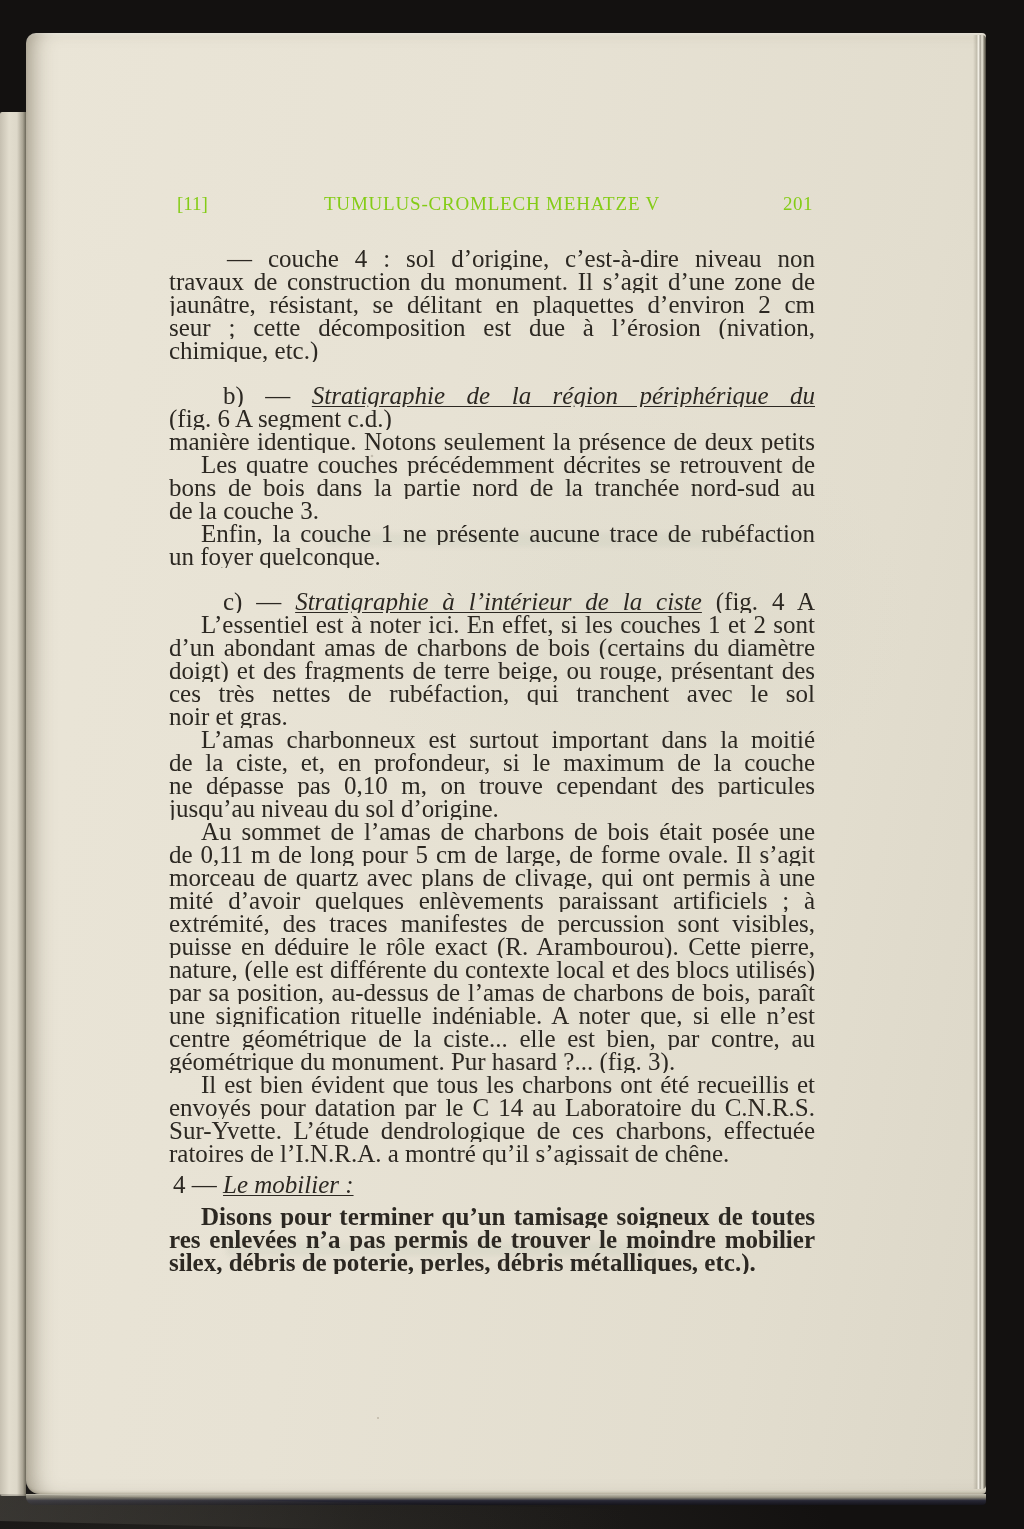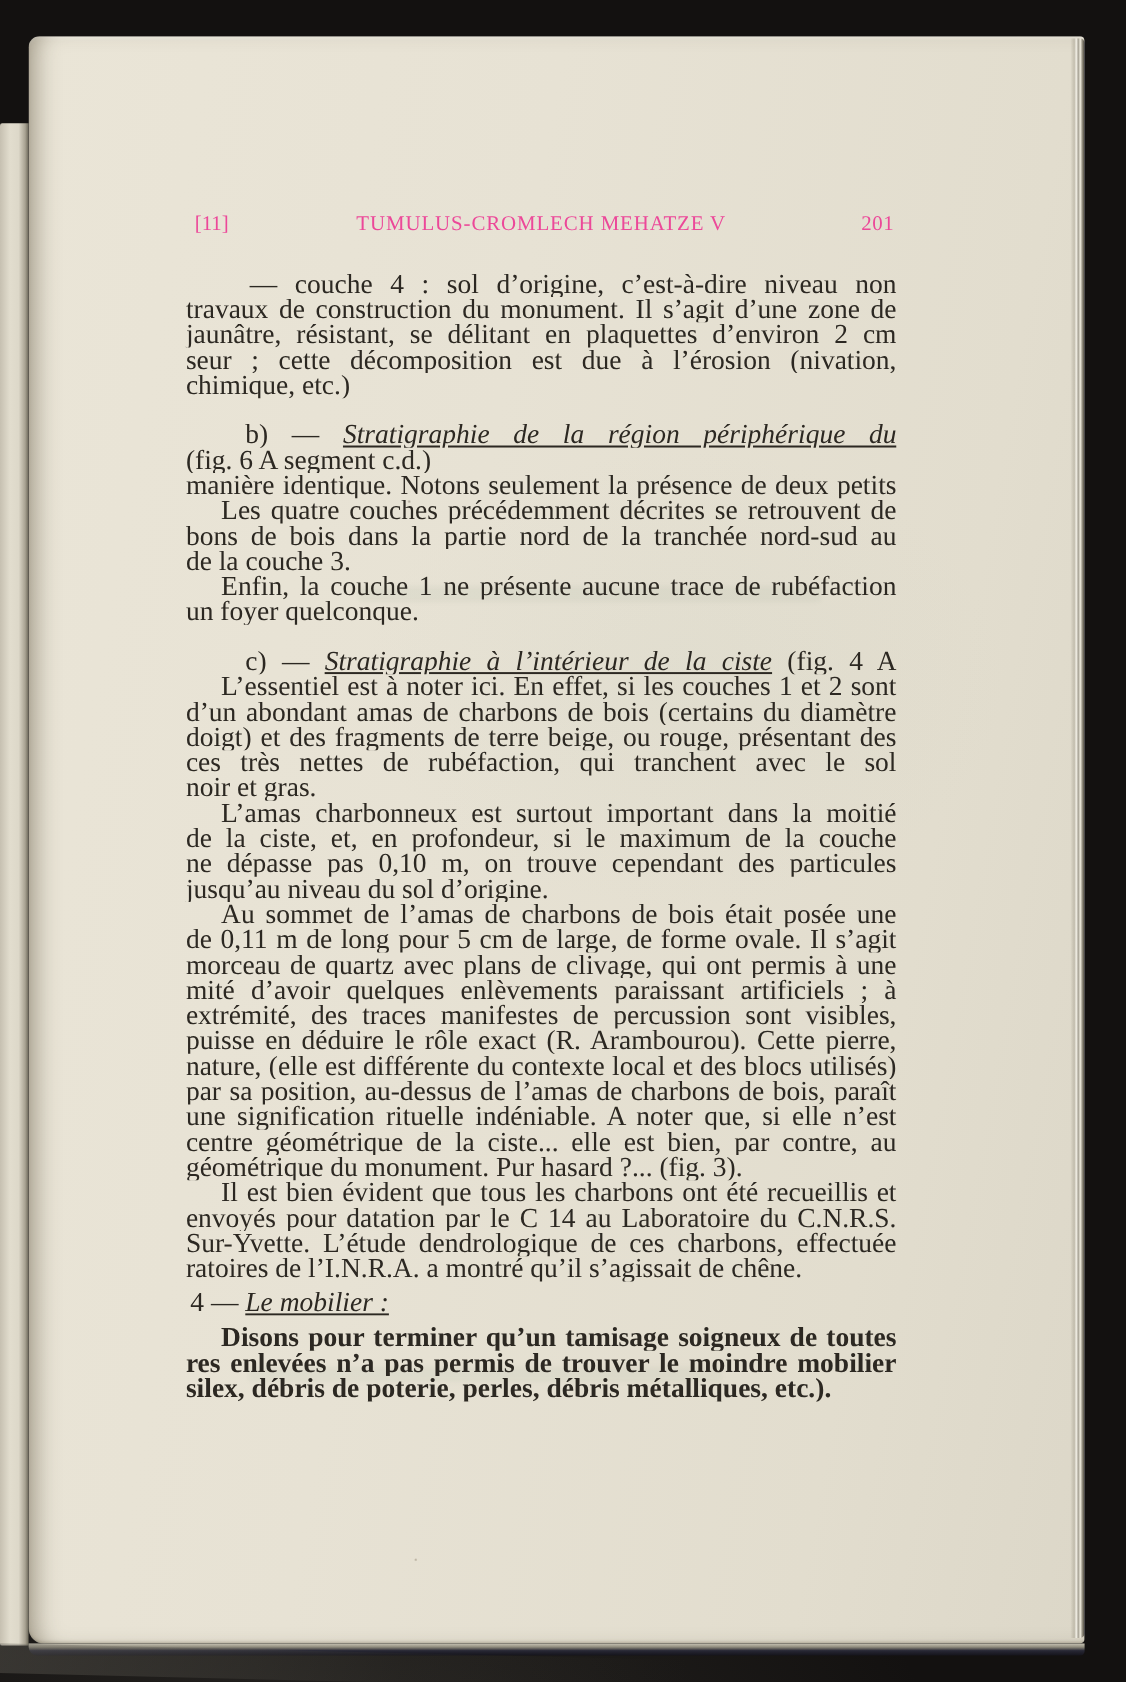--- a/index.html
+++ b/index.html
@@ -77,21 +77,21 @@
     transform: skewY(1.4deg);
     background: linear-gradient(90deg,
       rgba(105,102,94,0.38), rgba(60,58,52,0.18) 55%, rgba(0,0,0,0) 95%);
   }
 
   .header {
     position: absolute;
     left: 169px; top: 193px;
     width: 646px; height: 24px;
     font-size: 19px;
-    color: #ec4899;
+    color: #84cc16;
   }
   .header .h-left   { position: absolute; left: 8px; top: 0; }
   .header .h-center { position: absolute; left: 0; right: 0; top: 0; text-align: center; letter-spacing: 0.8px; }
   .header .h-right  { position: absolute; right: 2px; top: 0; letter-spacing: 0.5px; }
 
   .text-block {
     position: absolute;
     left: 169px; top: 247px;
     width: 646px;
     font-size: 25px;

